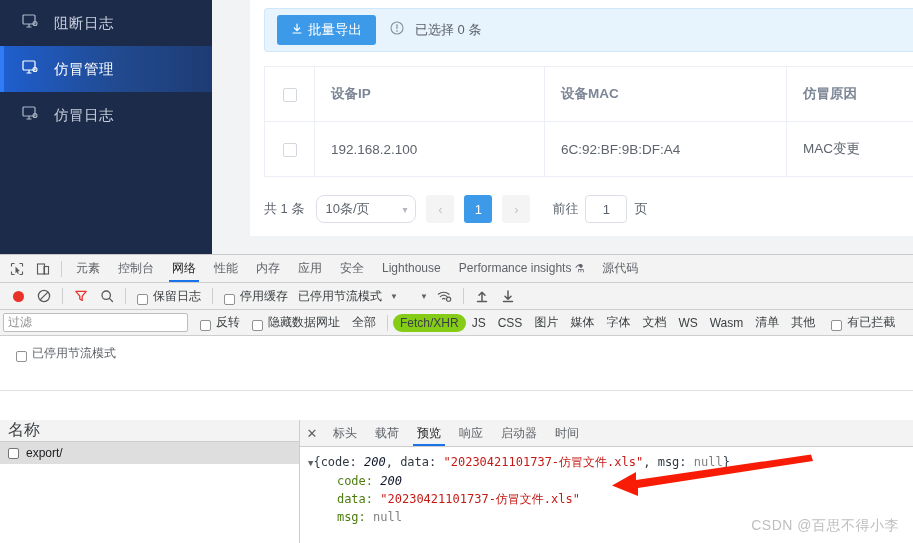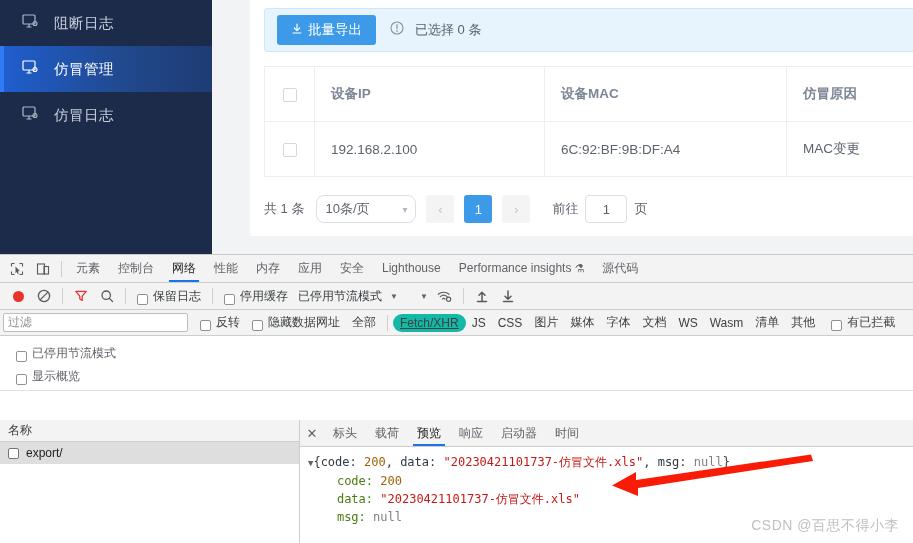--- a/index.html
+++ b/index.html
@@ -176,35 +176,35 @@
     height: 26px; background: #f3f3f3; border-bottom: 1px solid #cdcdcd;
     display: flex; align-items: center; padding-left: 3px;
     font-size: 12px; color: #3c4043; overflow: hidden; white-space: nowrap;
   }
   .filter-input {
     width: 185px; height: 19px; background: #fff; border: 1px solid #bdbdbd;
     border-radius: 2px; font-size: 12px; color: #909090; padding: 0 4px;
     display: flex; align-items: center; flex: none;
   }
   .ftype { padding: 0 6px; cursor: pointer; flex: none; color: #3c4043; }
-  .ftype.on { background: #14b8a6; border-radius: 9px; padding: 2px 7px; text-decoration: underline; }
+  .ftype.on { background: #84cc16; border-radius: 9px; padding: 2px 7px; }
 
   .dt-extra {
     background: #fff; font-size: 12px; color: #5f6368;
     padding: 6px 0 4px 8px;
     border-bottom: 1px solid #e0e0e0;
     height: 55px;
   }
   .dt-extra .chk-wrap { padding: 3px 0; }
 
   .dt-split { position: absolute; left: 0; top: 165px; right: 0; bottom: 0; display: flex; }
   .dt-left { width: 300px; border-right: 1px solid #cdcdcd; background: #fff; }
   .dt-lhead {
     height: 22px; background: #f3f3f3; border-bottom: 1px solid #cdcdcd;
-    font-size: 12px; color: #3c4043; display: flex; align-items: center; padding-left: 8px;
+    font-size: 16px; color: #3c4043; display: flex; align-items: center; padding-left: 8px;
   }
   .dt-row {
     height: 22px; background: #dedede; display: flex; align-items: center;
     gap: 7px; padding-left: 8px; font-size: 12px; color: #202124; cursor: pointer;
   }
   .dt-row .chk { border-color: #757575; }
 
   .dt-right { flex: 1; background: #fff; position: relative; }
   .dt-rtabs {
     height: 27px; background: #f3f3f3; border-bottom: 1px solid #cdcdcd;
@@ -220,21 +220,21 @@
     content: ""; position: absolute; left: 5px; right: 5px; bottom: 0; height: 2px; background: #1a73e8;
   }
 
   .json {
     font-family: "DejaVu Sans Mono", "Liberation Mono", monospace;
     font-size: 12px; padding: 6px 0 0 8px; line-height: 18px;
     white-space: pre; color: #303942;
   }
   .j-tri { color: #5f6368; font-size: 9px; }
   .j-key { color: #4d7c0f; }
-  .j-num { color: #a16207; }
+  .j-num { color: #0f172a; font-style: italic; }
   .j-str { color: #c41a16; }
   .j-null { color: #808080; }
   .j-punct { color: #303942; }
 
   .arrow-svg { position: absolute; left: 600px; top: 452px; pointer-events: none; }
   .watermark {
     position: absolute; right: 14px; bottom: 8px;
     color: #bfbfbf; font-size: 14px; letter-spacing: .5px;
     font-family: "Liberation Sans", "DejaVu Sans", sans-serif;
   }
@@ -460,24 +460,20 @@
         <span class="chk"></span>
         <span class="tb-text">有已拦截</span>
       </label>
     </div>
 
     <div class="dt-extra">
       <label class="chk-wrap" style="padding-left:8px">
         <span class="chk"></span>
         <span>已停用节流模式</span>
       </label>
-      <label class="chk-wrap" style="padding-left:8px">
-        <span class="chk"></span>
-        <span>显示概览</span>
-      </label>
     </div>
 
     <div class="dt-split">
       <div class="dt-left">
         <div class="dt-lhead">名称</div>
         <div class="dt-row">
           <span class="chk"></span>
           <span>export/</span>
         </div>
       </div>

